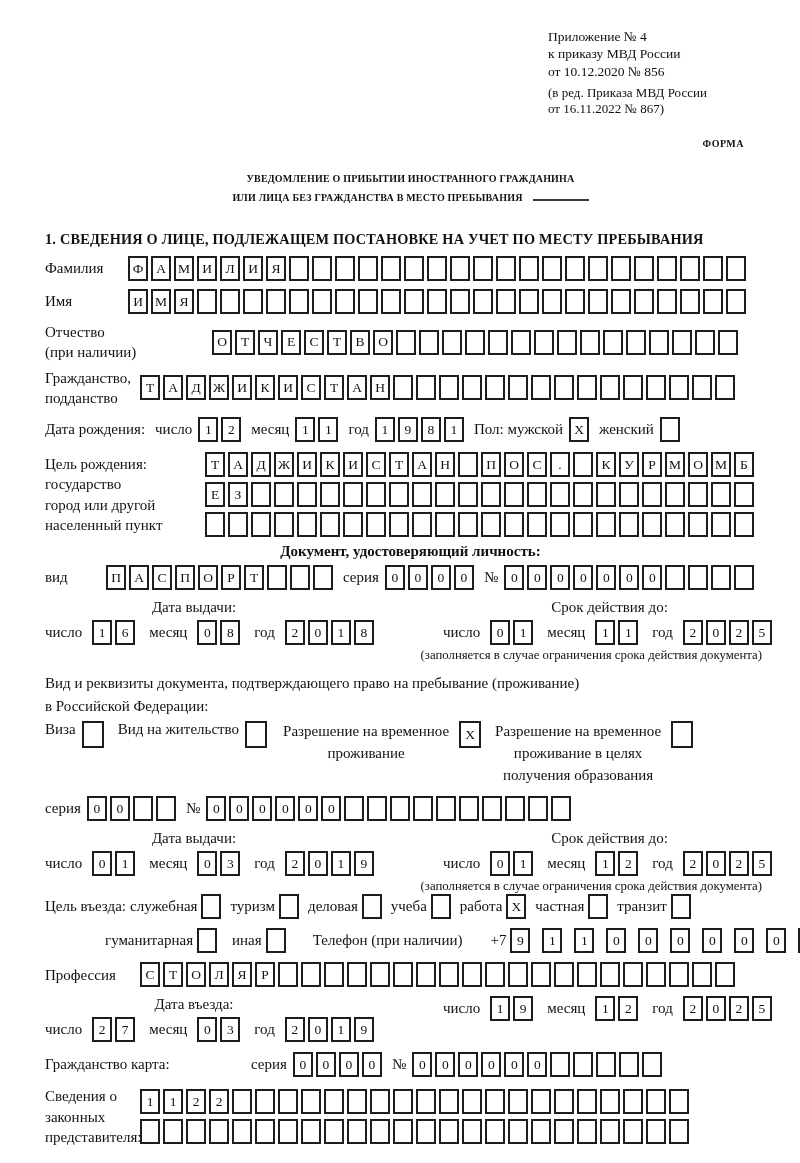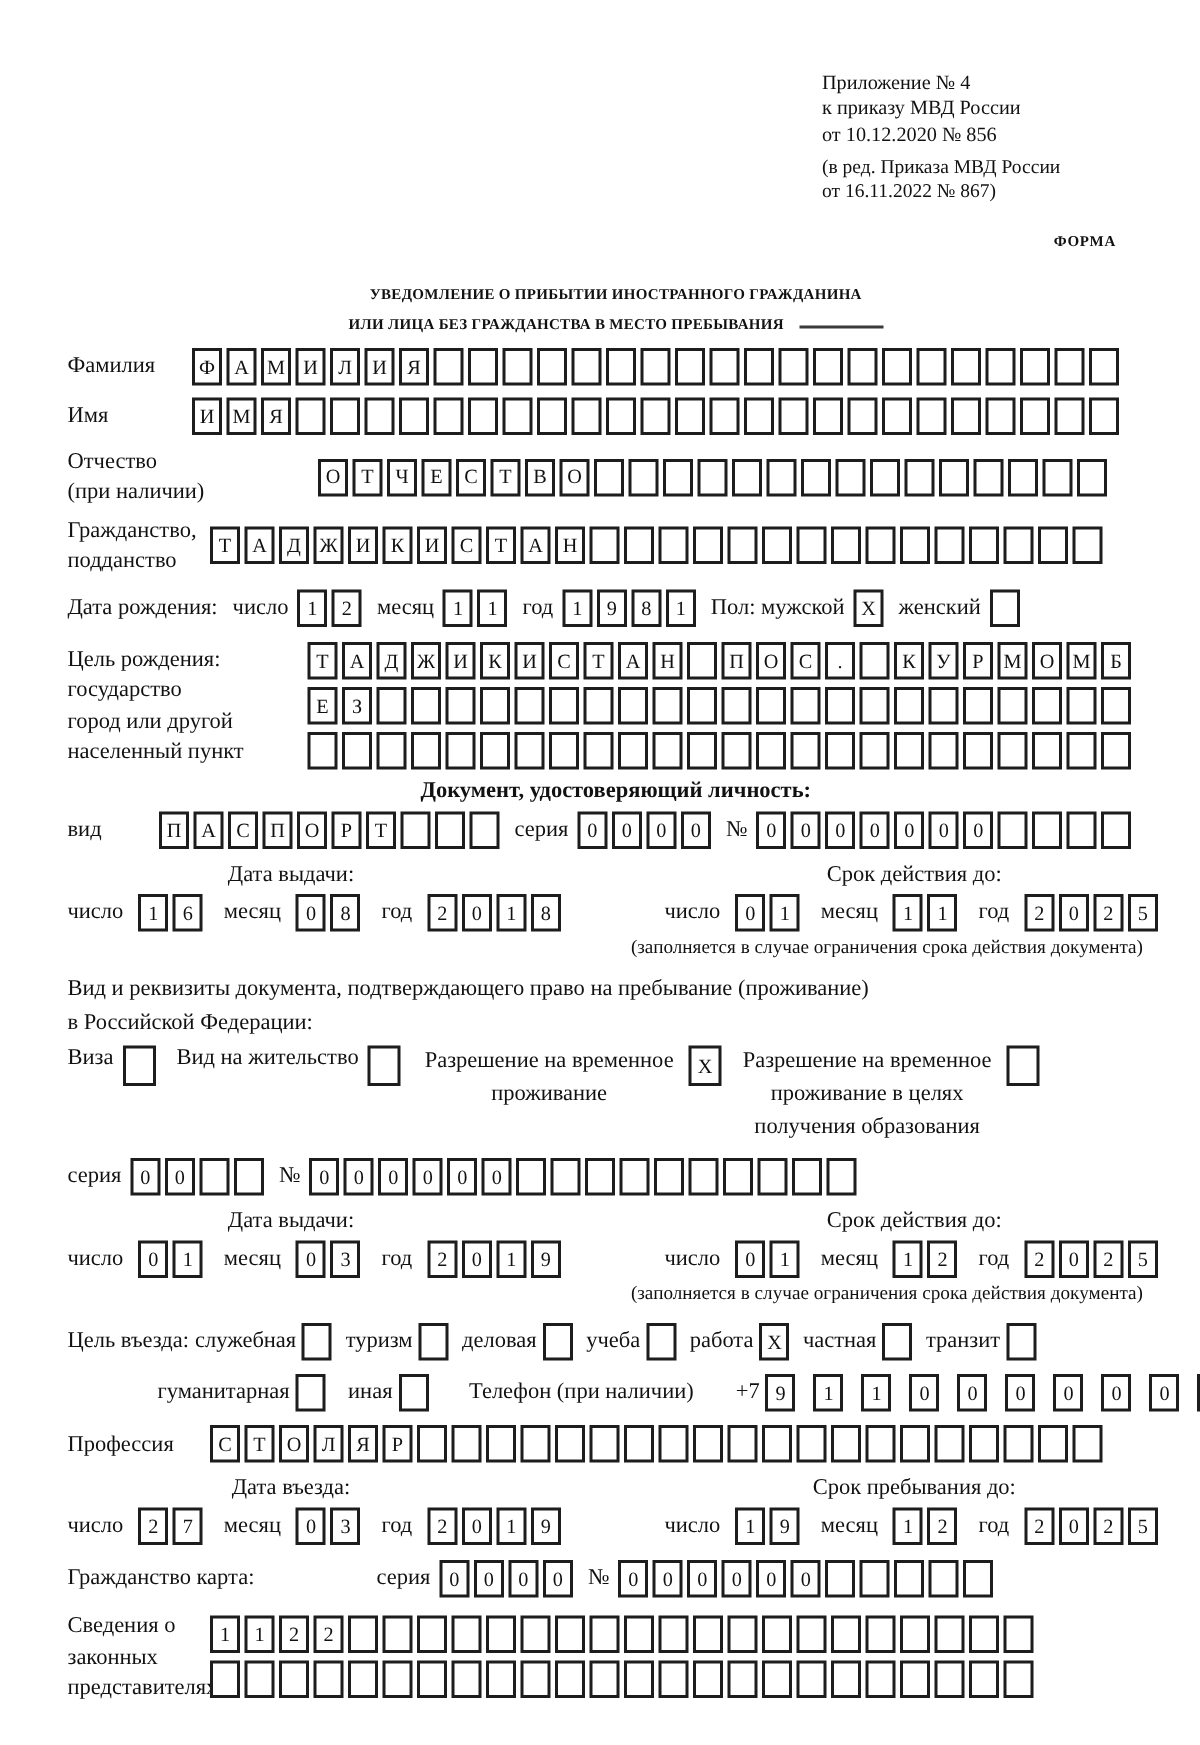--- a/index.html
+++ b/index.html
@@ -1,20 +1,20 @@
 <!DOCTYPE html>
 <html><head>
 <meta charset="utf-8">
 <style>
   html,body{margin:0;padding:0;background:#fff;}
   body{
     width:800px;height:1163px;overflow:hidden;color:#111;
     font-family:"Liberation Serif","DejaVu Serif",serif;font-size:15px;
   }
-  .page{box-sizing:border-box;width:800px;height:1163px;padding:46px 24px 10px 45px;position:relative;}
+  .page{box-sizing:border-box;width:800px;height:1163px;padding:28px 24px 10px 45px;position:relative;}
 
   
   .appendix{margin-left:auto;width:228px;font-size:13.5px;line-height:1.28;}
   .appendix .amend{margin-top:5px;font-size:13px;}
   .forma{font-weight:bold;text-align:right;padding-right:32px;font-size:10px;margin-top:20px;letter-spacing:.5px;}
 
   
   .title{margin-top:22px;text-align:center;font-weight:bold;font-size:10px;line-height:1.55;letter-spacing:.2px;}
   .blank-line{display:inline-block;width:56px;border-bottom:2px solid #3a3a3a;height:12px;margin-left:10px;}
   .section-h{margin-top:26px;font-weight:bold;font-size:14.3px;letter-spacing:.2px;}
@@ -39,21 +39,21 @@
   .dg-left{width:358px;flex:none;}
   .dg-right{flex:1;}
   .datehead{text-align:center;margin-bottom:4px;}
   .dateline{display:flex;align-items:center;gap:4px;}
   .note{font-size:12.8px;text-align:right;padding-right:14px;margin-top:3px;}
 
   .plain{margin-top:9px;line-height:1.5;}
   .permitrow{display:flex;align-items:flex-start;margin-top:4px;}
   .ctr{text-align:center;line-height:1.45;}
   .cb{width:22px;height:27px;}
-  .purposerow{display:flex;align-items:center;margin-top:12px;white-space:nowrap;}
+  .purposerow{display:flex;align-items:center;margin-top:0;white-space:nowrap;}
   .purposerow .lab{margin-right:4px;}
   .purposerow .cell{margin-right:9px;}
 </style>
 </head>
 <body>
 
 <div class="page">
 
   <div class="appendix">
     <div>Приложение № 4</div>
@@ -66,20 +66,21 @@
   </div>
   <div class="forma">ФОРМА</div>
 
   <div class="title">
     <div>УВЕДОМЛЕНИЕ О ПРИБЫТИИ ИНОСТРАННОГО ГРАЖДАНИНА</div>
     <div>
       <span>ИЛИ ЛИЦА БЕЗ ГРАЖДАНСТВА В МЕСТО ПРЕБЫВАНИЯ</span><span class="blank-line"></span>
     </div>
   </div>
 
+  <div class="section-h">1. СВЕДЕНИЯ О ЛИЦЕ, ПОДЛЕЖАЩЕМ ПОСТАНОВКЕ НА УЧЕТ ПО МЕСТУ ПРЕБЫВАНИЯ</div>
 
   <div class="frow">
     <span class="flabel" style="width:83px">Фамилия</span>
     <span class="cells">
         <span class="cell">Ф</span>
         <span class="cell">А</span>
         <span class="cell">М</span>
         <span class="cell">И</span>
         <span class="cell">Л</span>
         <span class="cell">И</span>
@@ -596,21 +597,20 @@
         <span class="lab gap-l">год</span>
         <span class="cells">
             <span class="cell">2</span>
             <span class="cell">0</span>
             <span class="cell">1</span>
             <span class="cell">9</span>
           </span>
       </div>
     </div>
     <div class="dg-right">
-      <div class="datehead">Срок пребывания до:</div>
       <div class="dateline">
         <span class="lab">число</span>
         <span class="cells">
             <span class="cell">1</span>
             <span class="cell">9</span>
           </span>
         <span class="lab gap-l">месяц</span>
         <span class="cells">
             <span class="cell">1</span>
             <span class="cell">2</span>

